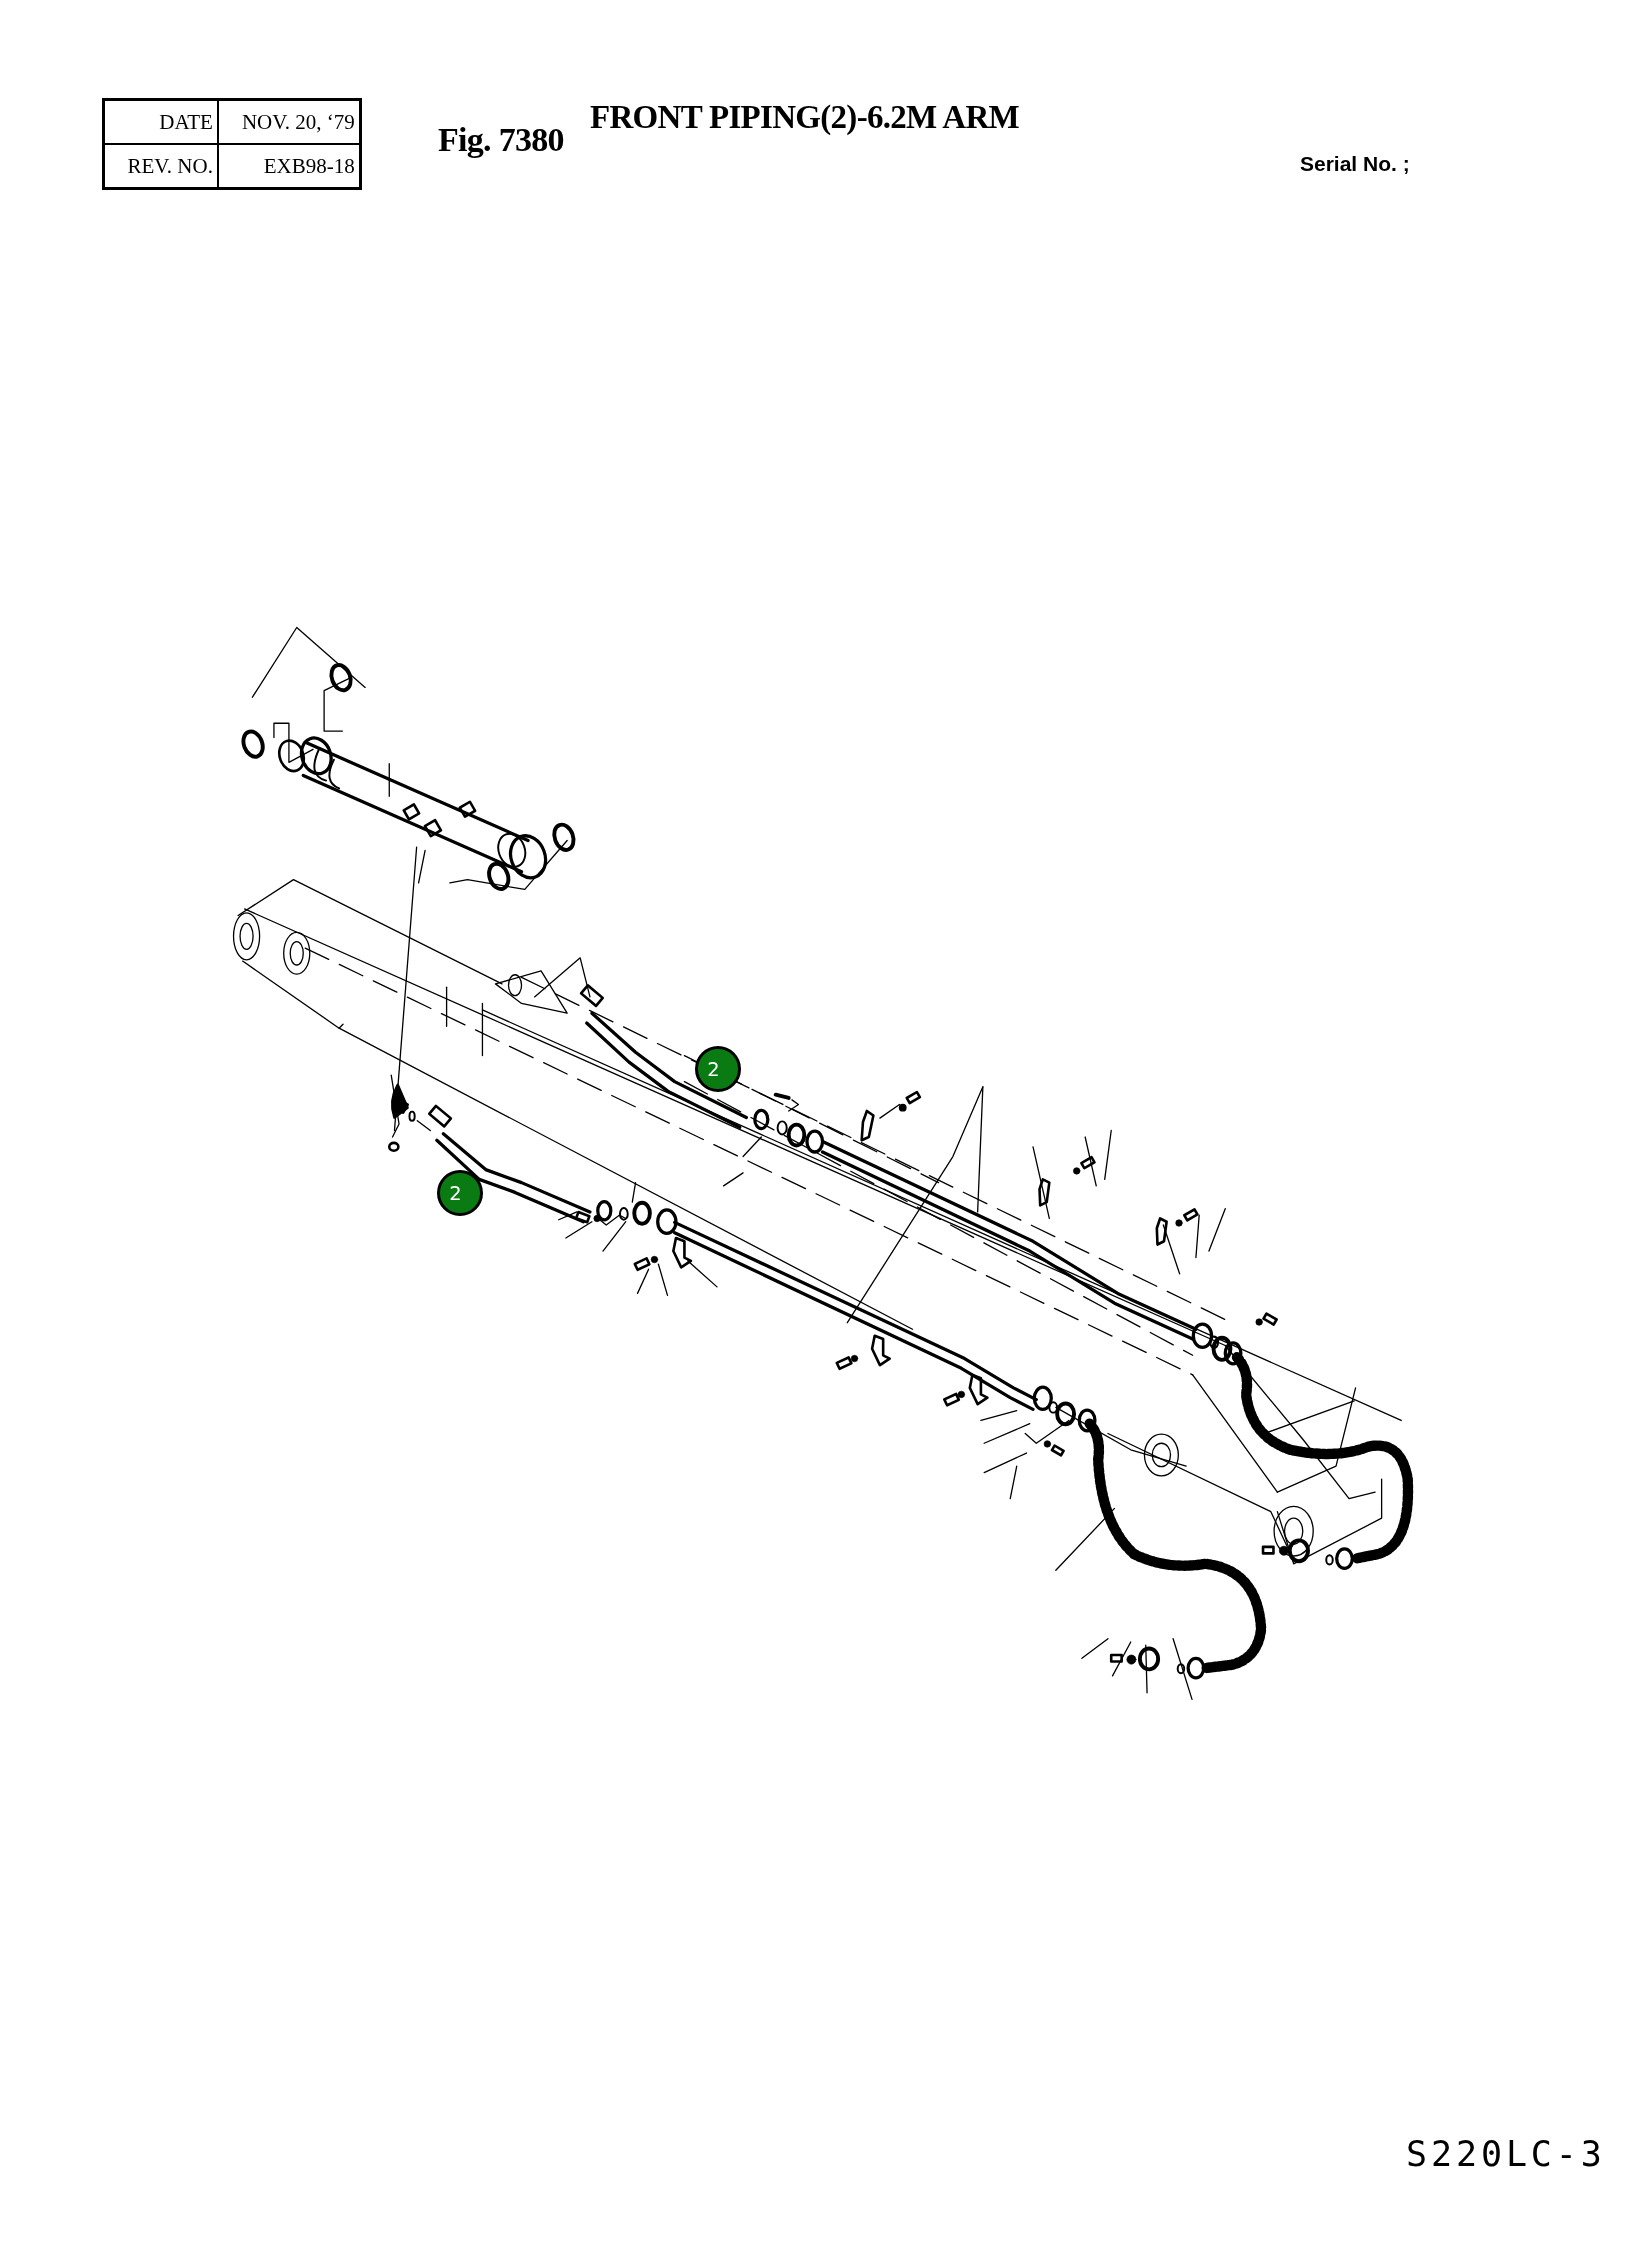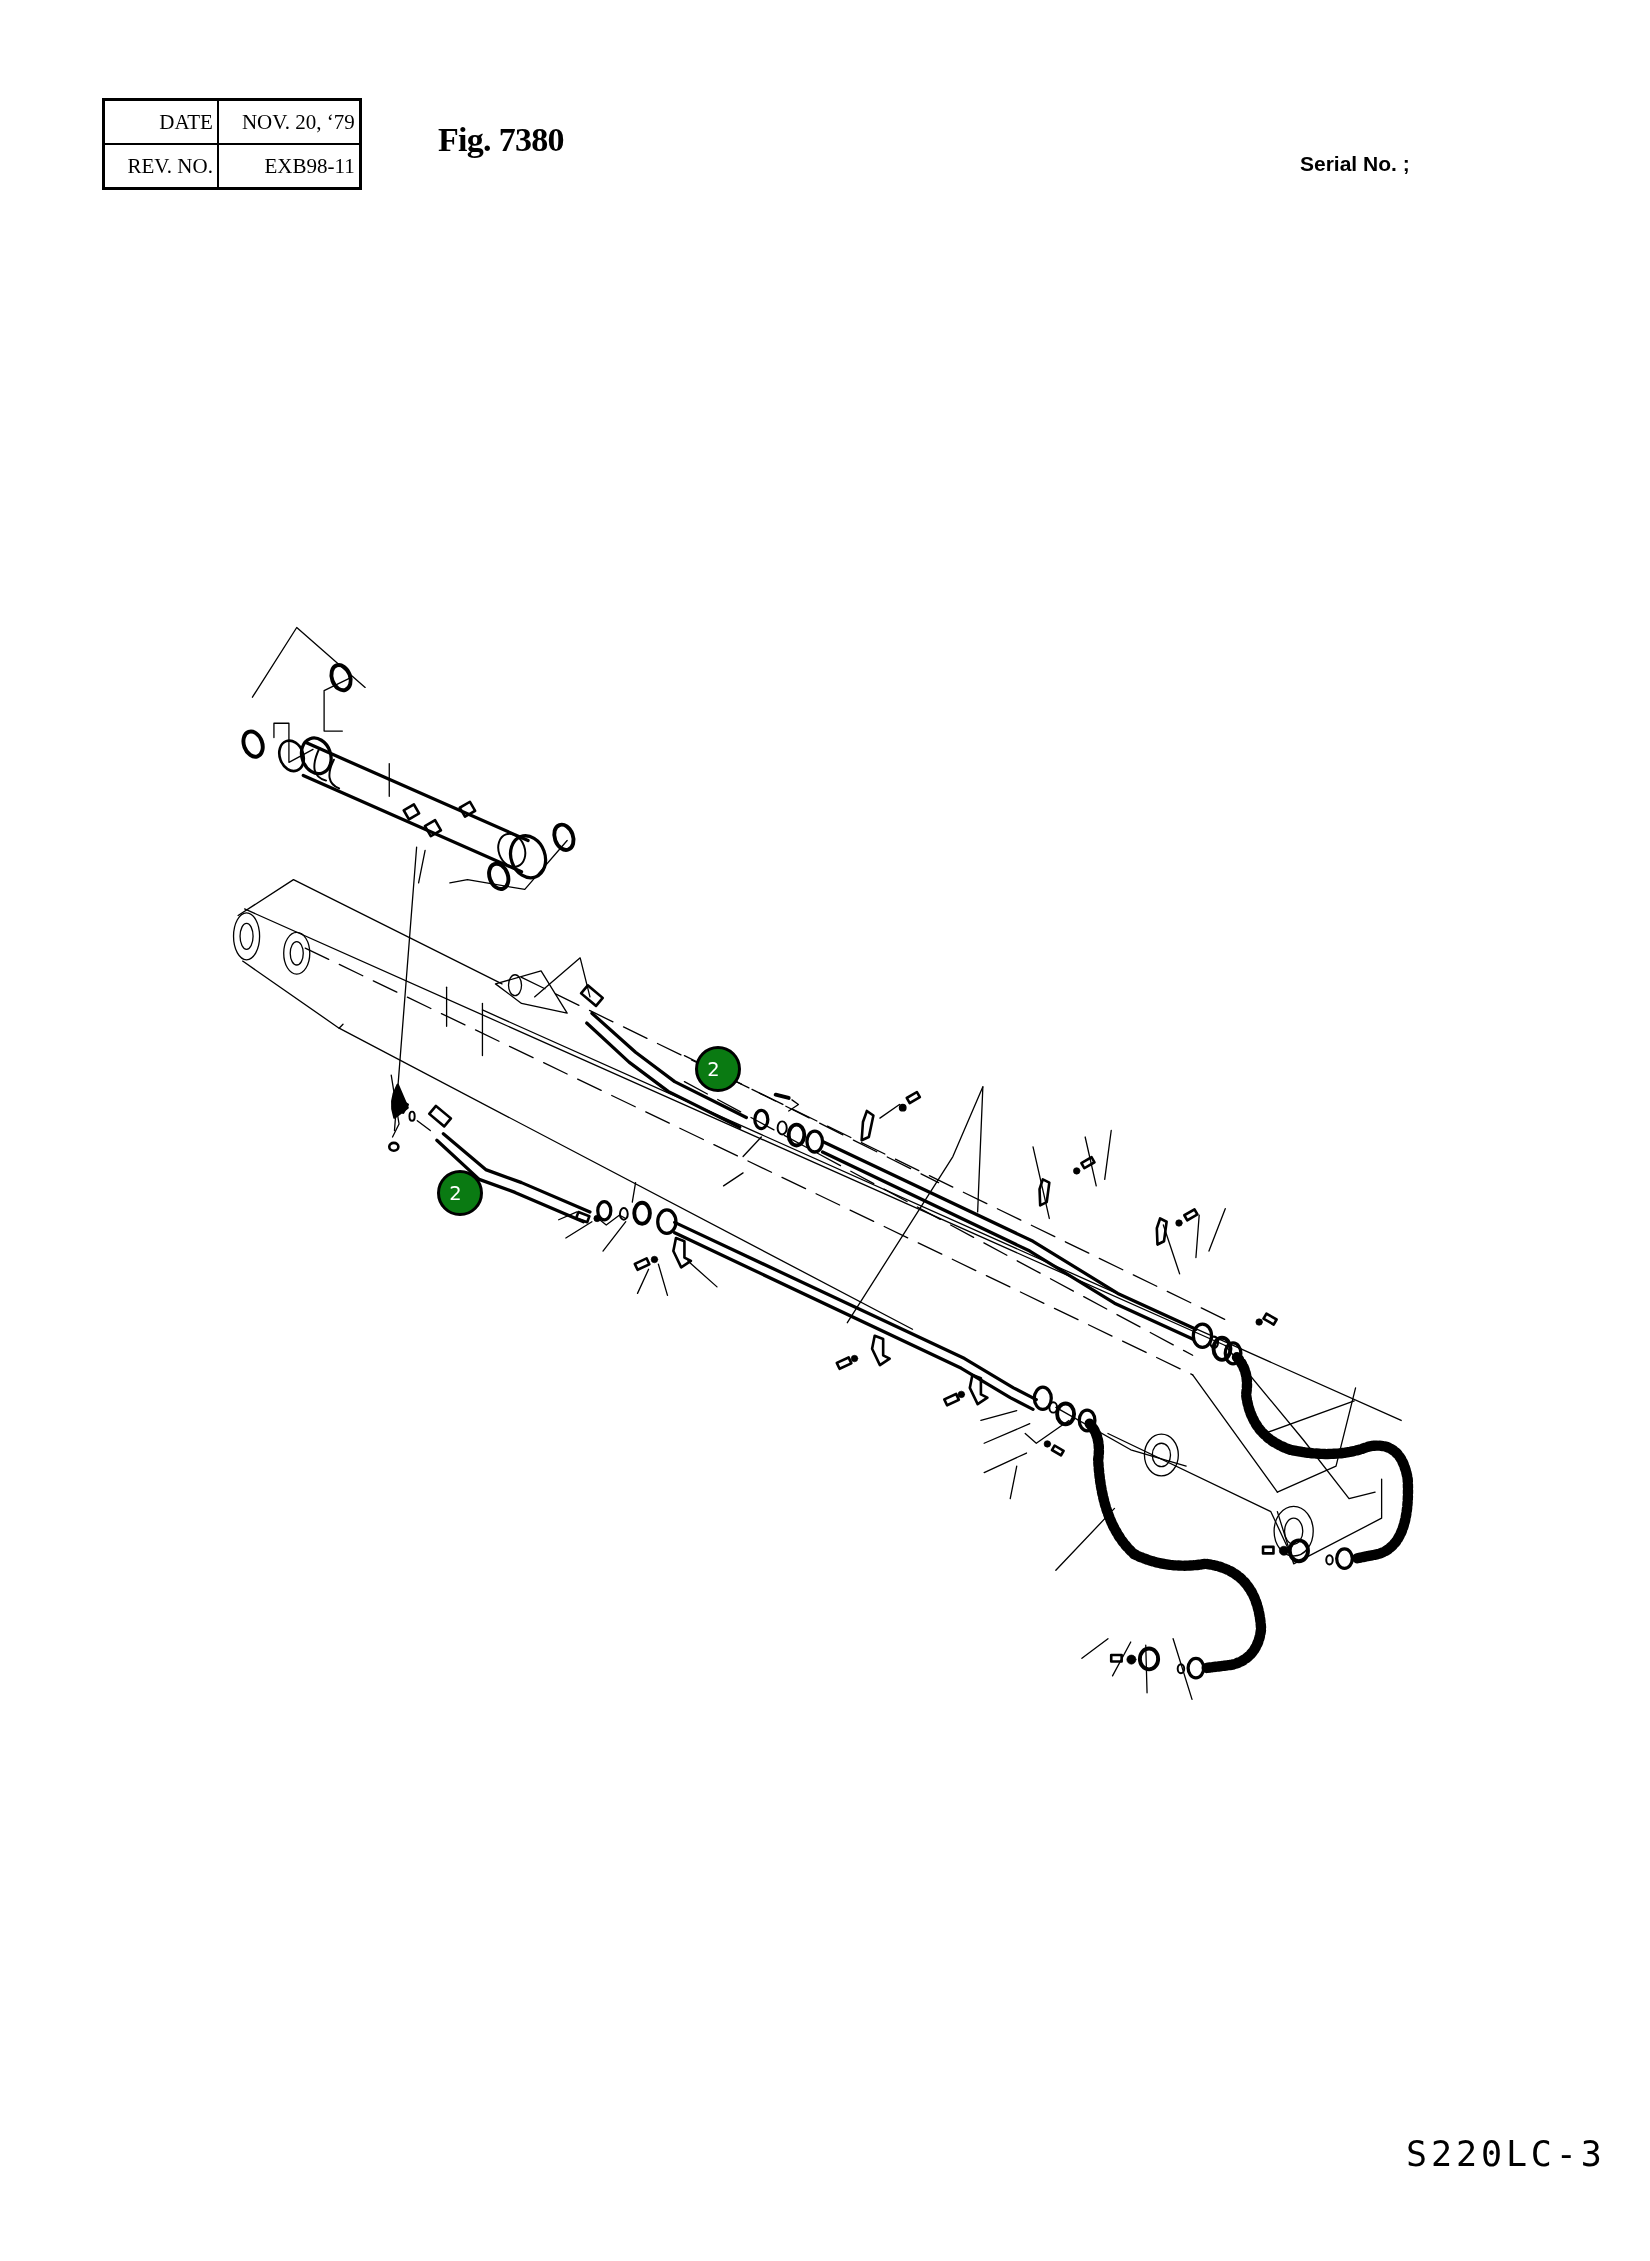--- a/index.html
+++ b/index.html
@@ -31,27 +31,28 @@
 <body>
 
 <table class="info-table">
   <tbody>
       <tr>
     <td class="lbl">DATE</td>
     <td class="val">NOV. 20, ‘79</td>
   </tr>
   <tr>
     <td class="lbl">REV. NO.</td>
-    <td class="val">EXB98-11</td>
+    <td class="val">EXB98-18</td>
   </tr>
 </tbody>
   </table>
 
 <div class="fig-number">Fig. 7380</div>
 <div class="title-block">
+  <div>FRONT PIPING(2)-6.2M ARM</div>
 </div>
 <div class="serial">Serial No. ;</div>
 
 <svg class="drawing" width="1651" height="2261" viewBox="0 0 2533 3470" fill="none" stroke="#000" stroke-linecap="round" stroke-linejoin="round">
 
   <g>
 
     <polyline points="387,1070 455,963 560,1055" stroke-width="2"></polyline>
     <polyline points="420,1132 420,1110 443,1110 443,1170 480,1150" stroke-width="2"></polyline>
     <polyline points="525,1122 497,1122 497,1060 538,1040" stroke-width="2"></polyline>

